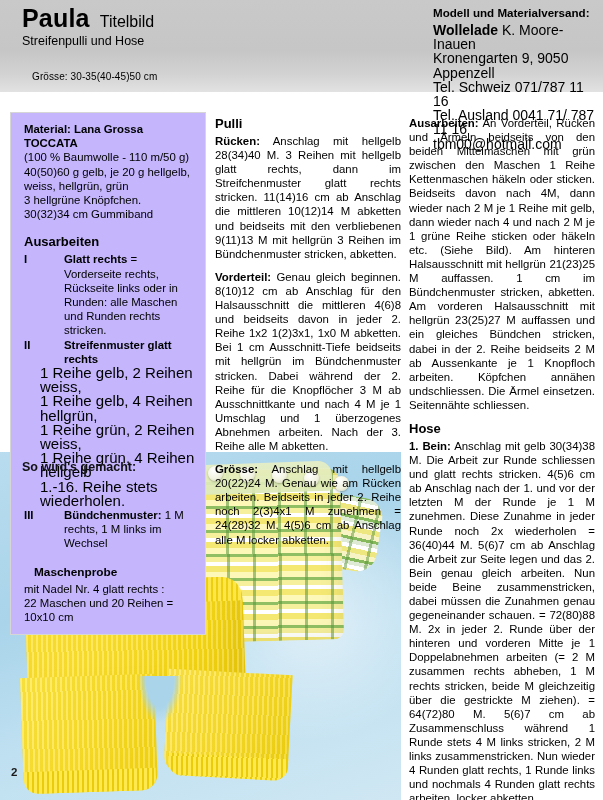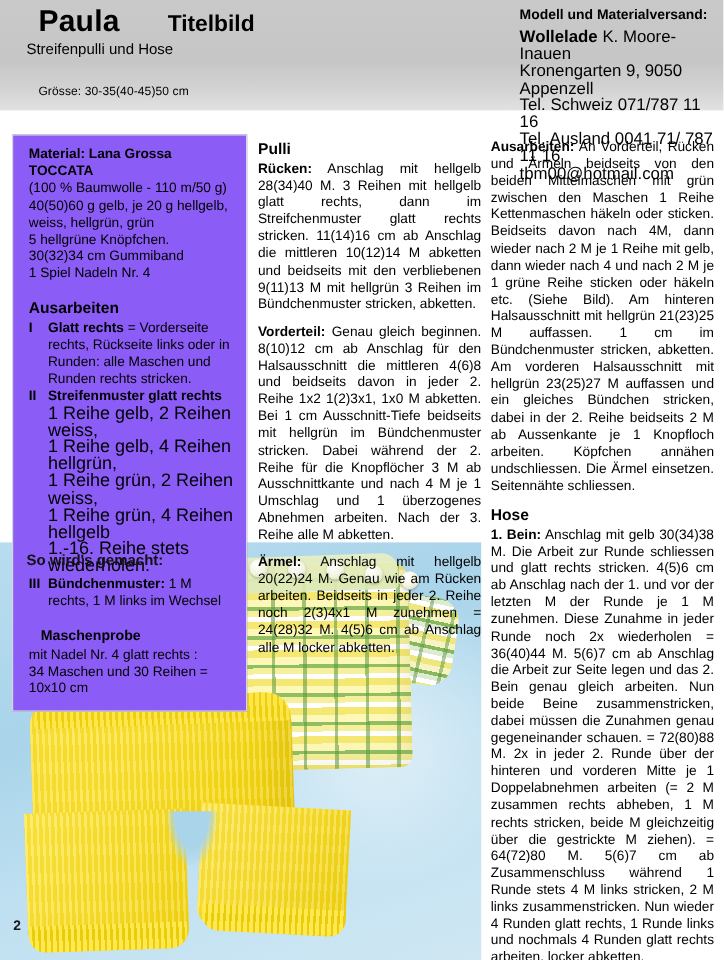--- a/index.html
+++ b/index.html
@@ -35,32 +35,31 @@
     background: linear-gradient(to bottom, #c9c9c9 0%, #c6c6c6 55%, #d2d2d2 80%, #e2e2e2 100%);
   }
   .header-left {
     position: absolute;
     left: 22px; top: 4px;
     width: 400px;
   }
   .title-row {
     display: flex;
     align-items: baseline;
-    gap: 40px;
-    margin-left: 10px;
+    gap: 10px;
   }
   .main-title {
     font-size: 25px;
     font-weight: bold;
     letter-spacing: 0.2px;
     line-height: 28px;
   }
   .title-sub {
-    font-size: 19px;
-    font-weight: bold;
+    font-size: 16px;
+    font-weight: normal;
     line-height: 16px;
   }
   .subtitle {
     font-size: 12.5px;
     font-weight: normal;
     margin-top: 2px;
     line-height: 15px;
   }
   .size-line {
     position: absolute;
@@ -263,21 +262,21 @@
     color: #1a1a1a;
     z-index: 30;
   }
 
   
   .panel-left {
     position: absolute;
     left: 10px; top: 112px;
     width: 196px;
     min-height: 348px;
-    background: #8b5cf6;
+    background: #c4b5fd;
     border: 1px solid #d6d6d6;
     box-sizing: border-box;
     padding: 9px 10px 10px 13px;
     z-index: 10;
   }
   .col-mid {
     position: absolute;
     left: 215px; top: 116px;
     width: 186px;
     z-index: 10;
@@ -307,21 +306,21 @@
     display: flex;
     font-size: 11.4px;
     line-height: 14.2px;
     margin-bottom: 0;
   }
   .pat-num {
     font-weight: bold;
     width: 16px;
     flex: none;
   }
-  .pat-text { flex: 1; }
+  .pat-text { flex: 1; margin-left: 24px; }
   .pat-text b { font-weight: bold; }
   .sub-lines { font-size: 15px; line-height: 14.2px; padding-left: 16px; }
 </style>
 </head>
 <body>
 
 <div class="page">
 
   <div class="photo">
     <div class="photo-glow"></div>
@@ -378,23 +377,22 @@
       <div class="hr-line">Tel. Ausland 0041 71/ 787 11 16</div>
       <div class="hr-line">tbm00@hotmail.com</div>
     </div>
   </div>
 
   <div class="panel-left">
     <div class="plain-line" style="font-weight:bold;">Material: Lana Grossa TOCCATA</div>
     <div class="plain-line">(100 % Baumwolle - 110 m/50 g)</div>
     <div class="plain-line">40(50)60 g gelb, je 20 g hellgelb,</div>
     <div class="plain-line">weiss, hellgrün, grün</div>
-    <div class="plain-line">5 hellgrüne Knöpfchen.</div>
+    <div class="plain-line">3 hellgrüne Knöpfchen.</div>
     <div class="plain-line">30(32)34 cm Gummiband</div>
-    <div class="plain-line">1 Spiel Nadeln Nr. 4</div>
 
     <div class="h-sec gap">Ausarbeiten</div>
 
     <div class="pattern-list">
       <div class="pat-row">
         <div class="pat-num">I</div>
         <div class="pat-text"><b>Glatt rechts</b><span> = Vorderseite rechts, Rückseite links oder in Runden: alle Maschen und Runden rechts stricken.</span></div>
       </div>
 
       <div class="pat-row">
@@ -410,32 +408,32 @@
       </div>
 
       <div class="pat-row">
         <div class="pat-num">III</div>
         <div class="pat-text"><b>Bündchenmuster:</b><span> 1 M rechts, 1 M links im Wechsel</span></div>
       </div>
     </div>
 
     <div class="h-sec gap" style="font-size:11.8px;padding-left:10px;">Maschenprobe</div>
     <div class="plain-line">mit Nadel Nr. 4 glatt rechts :</div>
-    <div class="plain-line">34 Maschen und 30 Reihen =</div>
+    <div class="plain-line">22 Maschen und 20 Reihen =</div>
     <div class="plain-line">10x10 cm</div>
   </div>
 
   <div class="col-mid">
     <div class="h-sec">Pulli</div>
 
     <p class="p just"><span class="lead">Rücken:</span><span> Anschlag mit hellgelb 28(34)40 M. 3 Reihen mit hellgelb glatt rechts, dann im Streifchenmuster glatt rechts stricken. 11(14)16 cm ab Anschlag die mittleren 10(12)14 M abketten und beidseits mit den verbliebenen 9(11)13 M mit hellgrün 3 Reihen im Bündchenmuster stricken, abketten.</span></p>
 
     <p class="p just"><span class="lead">Vorderteil:</span><span> Genau gleich beginnen. 8(10)12 cm ab Anschlag für den Halsausschnitt die mittleren 4(6)8 und beidseits davon in jeder 2. Reihe 1x2 1(2)3x1, 1x0 M abketten. Bei 1 cm Ausschnitt-Tiefe beidseits mit hellgrün im Bündchenmuster stricken. Dabei während der 2. Reihe für die Knopflöcher 3 M ab Ausschnittkante und nach 4 M je 1 Umschlag und 1 überzogenes Abnehmen arbeiten. Nach der 3. Reihe alle M abketten.</span></p>
 
-    <p class="p just tight"><span class="lead">Ärmel:</span><span> Anschlag mit hellgelb 20(22)24 M. Genau wie am Rücken arbeiten. Beidseits in jeder 2. Reihe noch 2(3)4x1 M zunehmen = 24(28)32 M. 4(5)6 cm ab Anschlag alle M locker abketten.</span></p>
+    <p class="p just tight"><span class="lead">Grösse:</span><span> Anschlag mit hellgelb 20(22)24 M. Genau wie am Rücken arbeiten. Beidseits in jeder 2. Reihe noch 2(3)4x1 M zunehmen = 24(28)32 M. 4(5)6 cm ab Anschlag alle M locker abketten.</span></p>
   </div>
 
   <div class="col-right">
     <p class="p just"><span class="lead">Ausarbeiten:</span><span> An Vorderteil, Rücken und Ärmeln beidseits von den beiden Mittelmaschen mit grün zwischen den Maschen 1 Reihe Kettenmaschen häkeln oder sticken. Beidseits davon nach 4M, dann wieder nach 2 M je 1 Reihe mit gelb, dann wieder nach 4 und nach 2 M je 1 grüne Reihe sticken oder häkeln etc. (Siehe Bild). Am hinteren Halsausschnitt mit hellgrün 21(23)25 M auffassen. 1 cm im Bündchenmuster stricken, abketten. Am vorderen Halsausschnitt mit hellgrün 23(25)27 M auffassen und ein gleiches Bündchen stricken, dabei in der 2. Reihe beidseits 2 M ab Aussenkante je 1 Knopfloch arbeiten. Köpfchen annähen undschliessen. Die Ärmel einsetzen. Seitennähte schliessen.</span></p>
 
     <div class="h-sec" style="">Hose</div>
 
     <p class="p just"><span class="lead">1. Bein:</span><span> Anschlag mit gelb 30(34)38 M. Die Arbeit zur Runde schliessen und glatt rechts stricken. 4(5)6 cm ab Anschlag nach der 1. und vor der letzten M der Runde je 1 M zunehmen. Diese Zunahme in jeder Runde noch 2x wiederholen = 36(40)44 M. 5(6)7 cm ab Anschlag die Arbeit zur Seite legen und das 2. Bein genau gleich arbeiten. Nun beide Beine zusammenstricken, dabei müssen die Zunahmen genau gegeneinander schauen. = 72(80)88 M. 2x in jeder 2. Runde über der hinteren und vorderen Mitte je 1 Doppelabnehmen arbeiten (= 2 M zusammen rechts abheben, 1 M rechts stricken, beide M gleichzeitig über die gestrickte M ziehen). = 64(72)80 M. 5(6)7 cm ab Zusammenschluss während 1 Runde stets 4 M links stricken, 2 M links zusammenstricken. Nun wieder 4 Runden glatt rechts, 1 Runde links und nochmals 4 Runden glatt rechts arbeiten, locker abketten.</span></p>
 
   </div>

